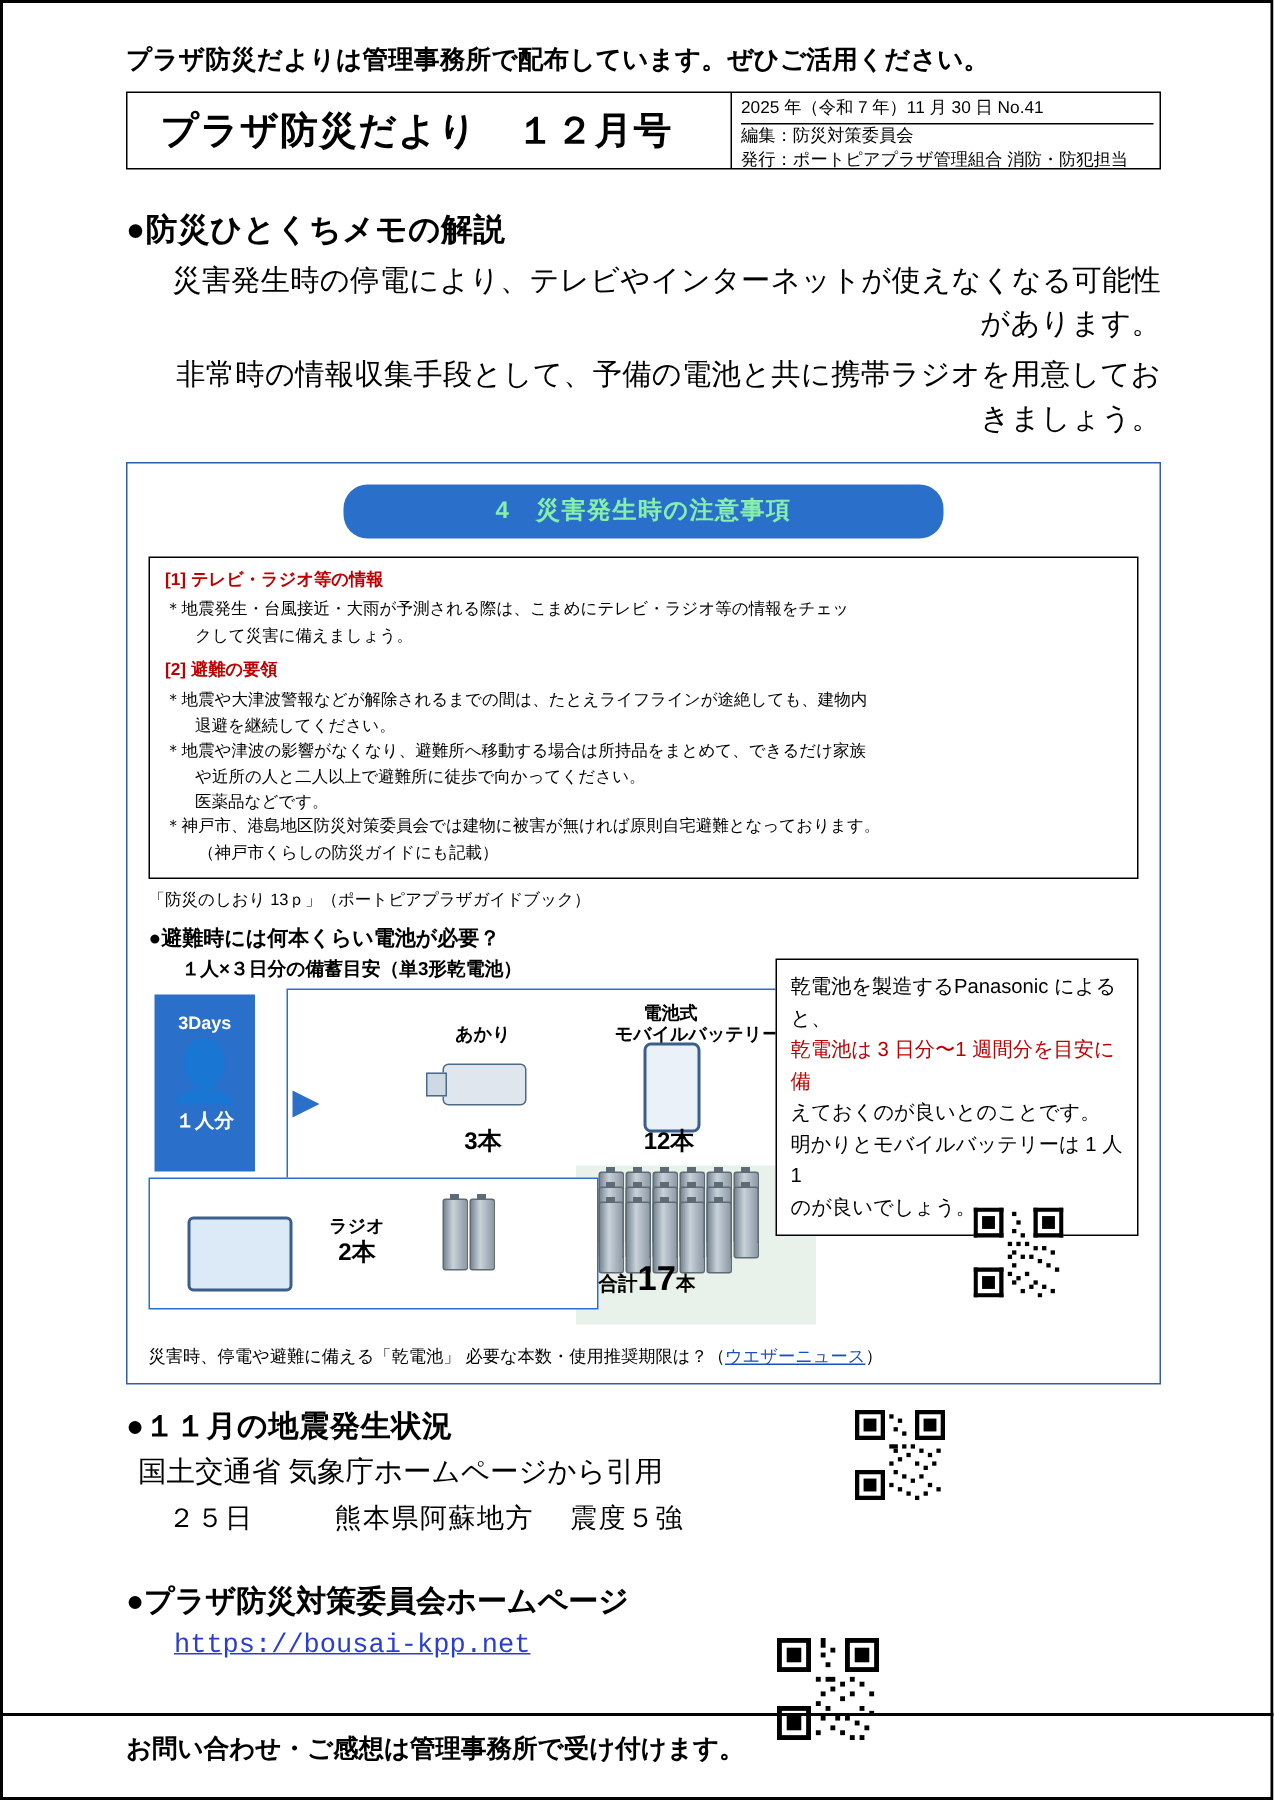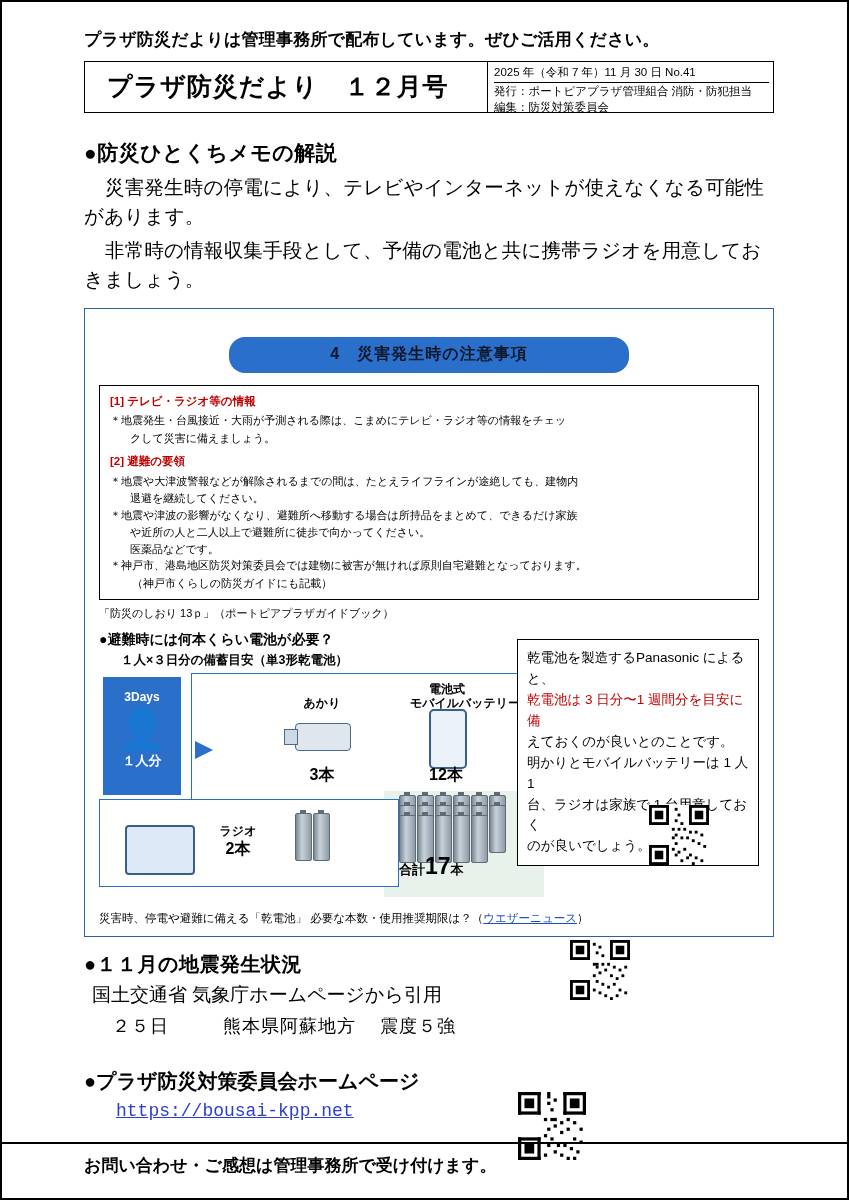--- a/index.html
+++ b/index.html
@@ -69,40 +69,41 @@
     font-weight: bold;
     margin-top: 26px;
     letter-spacing: 0.5px;
   }
   .para {
     font-size: 19.5px;
     line-height: 1.48;
     text-indent: 21px;
     margin-top: 6px;
     letter-spacing: 0.2px;
+    text-align: right;
   }
   
   .figure-box {
     margin-top: 14px;
     border: 1.5px solid #2e5fa3;
     padding: 12px 14px 10px 14px;
     box-sizing: border-box;
     width: 690px;
     position: relative;
   }
   .blue-banner {
     background: #2a6fc9;
-    color: #0f172a;
+    color: #86efac;
     font-size: 16px;
     font-weight: bold;
     text-align: center;
     padding: 7px 0 8px 0;
     border-radius: 16px;
     width: 400px;
-    margin: 16px auto 12px auto;
+    margin: 2px auto 12px auto;
     letter-spacing: 1px;
   }
   .notice-box {
     border: 1px solid #000;
     padding: 7px 10px 8px 10px;
     font-size: 11px;
     line-height: 1.5;
   }
   .nb-head {
     color: #c00000;
@@ -133,21 +134,21 @@
   
   .graphic {
     position: relative;
     margin-top: 4px;
     height: 236px;
     width: 662px;
   }
   .g-days {
     position: absolute;
     left: 4px; top: 4px;
-    width: 78px; height: 118px;
+    width: 67px; height: 118px;
     background: #2a6fc9;
     color: #fff;
     text-align: center;
     font-weight: bold;
   }
   .g-days .d1 { font-size: 19px; padding-top: 7px; }
   .g-days .d1 span { font-size: 12px; }
   .g-days .person { font-size: 40px; line-height: 46px; }
   .g-days .d2 { font-size: 13px; }
   .g-box-top {
@@ -299,22 +300,22 @@
 
 <div class="page">
   <div class="inner">
 
     <div class="top-notice">プラザ防災だよりは管理事務所で配布しています。ぜひご活用ください。</div>
 
     <div class="masthead">
       <div class="masthead-title">プラザ防災だより　１２月号</div>
       <div class="masthead-meta">
         <div class="meta-line1">2025 年（令和 7 年）11 月 30 日 No.41</div>
+        <div>編集：防災対策委員会</div>
         <div>発行：ポートピアプラザ管理組合 消防・防犯担当</div>
-        <div>編集：防災対策委員会</div>
       </div>
     </div>
 
     <div class="section-head">●防災ひとくちメモの解説</div>
     <div class="para">災害発生時の停電により、テレビやインターネットが使えなくなる可能性があります。</div>
     <div class="para">非常時の情報収集手段として、予備の電池と共に携帯ラジオを用意しておきましょう。</div>
 
     <div class="figure-box">
       <div class="blue-banner">4　災害発生時の注意事項</div>
 
@@ -392,21 +393,20 @@
 
       <div class="foot-note">
         <span>災害時、停電や避難に備える「乾電池」 必要な本数・使用推奨期限は？（</span><a href="#">ウエザーニュース</a><span>）</span>
       </div>
 
       <div class="callout">
         <div>乾電池を製造するPanasonic によると、</div>
         <div class="hl">乾電池は 3 日分〜1 週間分を目安に備</div>
         <div>えておくのが良いとのことです。</div>
         <div>明かりとモバイルバッテリーは 1 人 1</div>
-        <div>台、ラジオは家族で 1 台用意しておく</div>
         <div>のが良いでしょう。</div>
       </div>
 
       <svg class="qr-pat" width="60" height="60" viewBox="0 0 21 21" style="position:absolute; right:64px; top:496px;">
         <rect width="21" height="21" fill="#fff"></rect>
         <g fill="#000">
           <rect x="0" y="0" width="7" height="1"></rect>
             <rect x="0" y="6" width="7" height="1"></rect>
           <rect x="0" y="0" width="1" height="7"></rect>
             <rect x="6" y="0" width="1" height="7"></rect>

